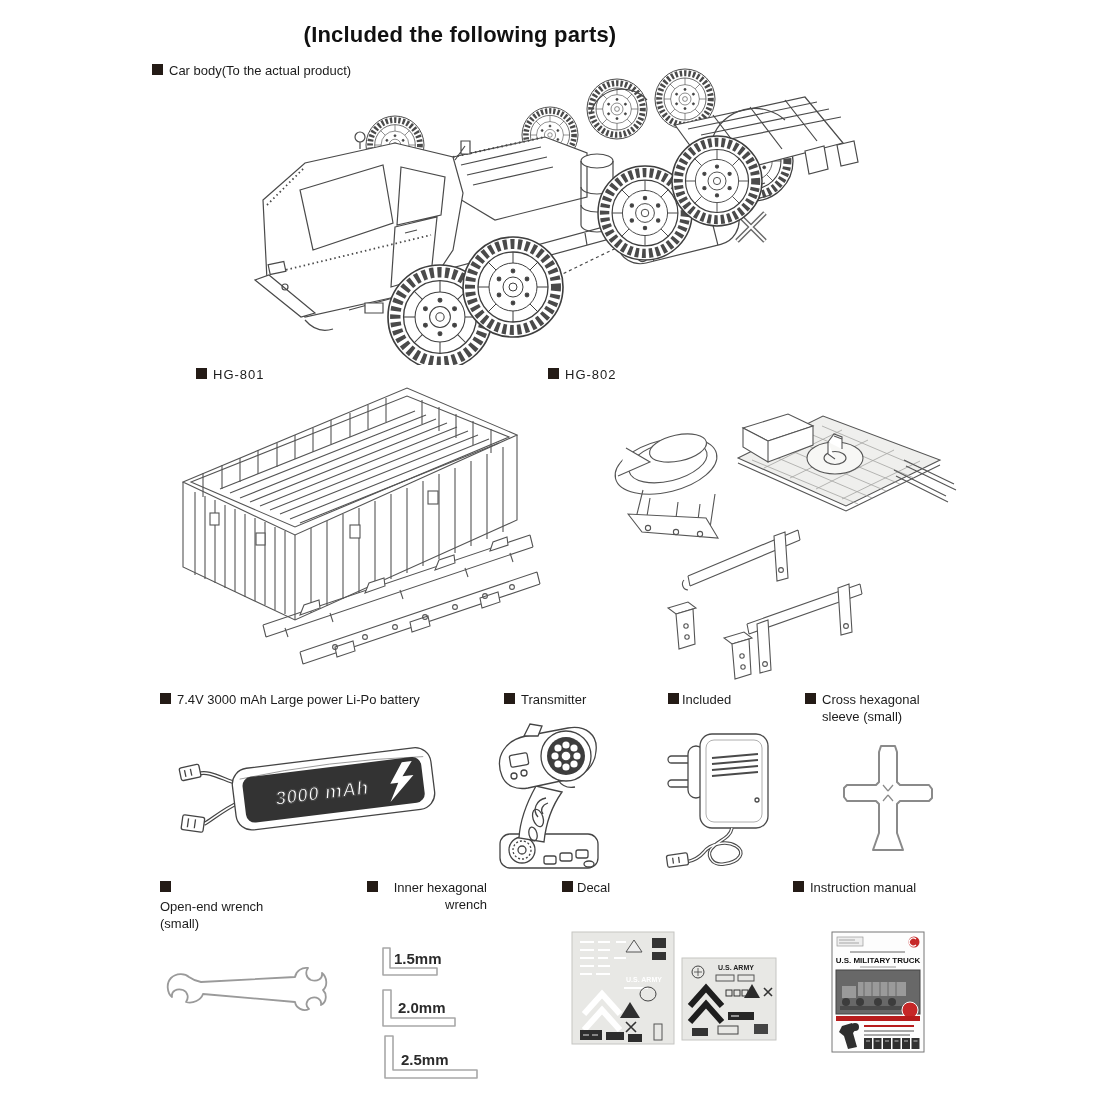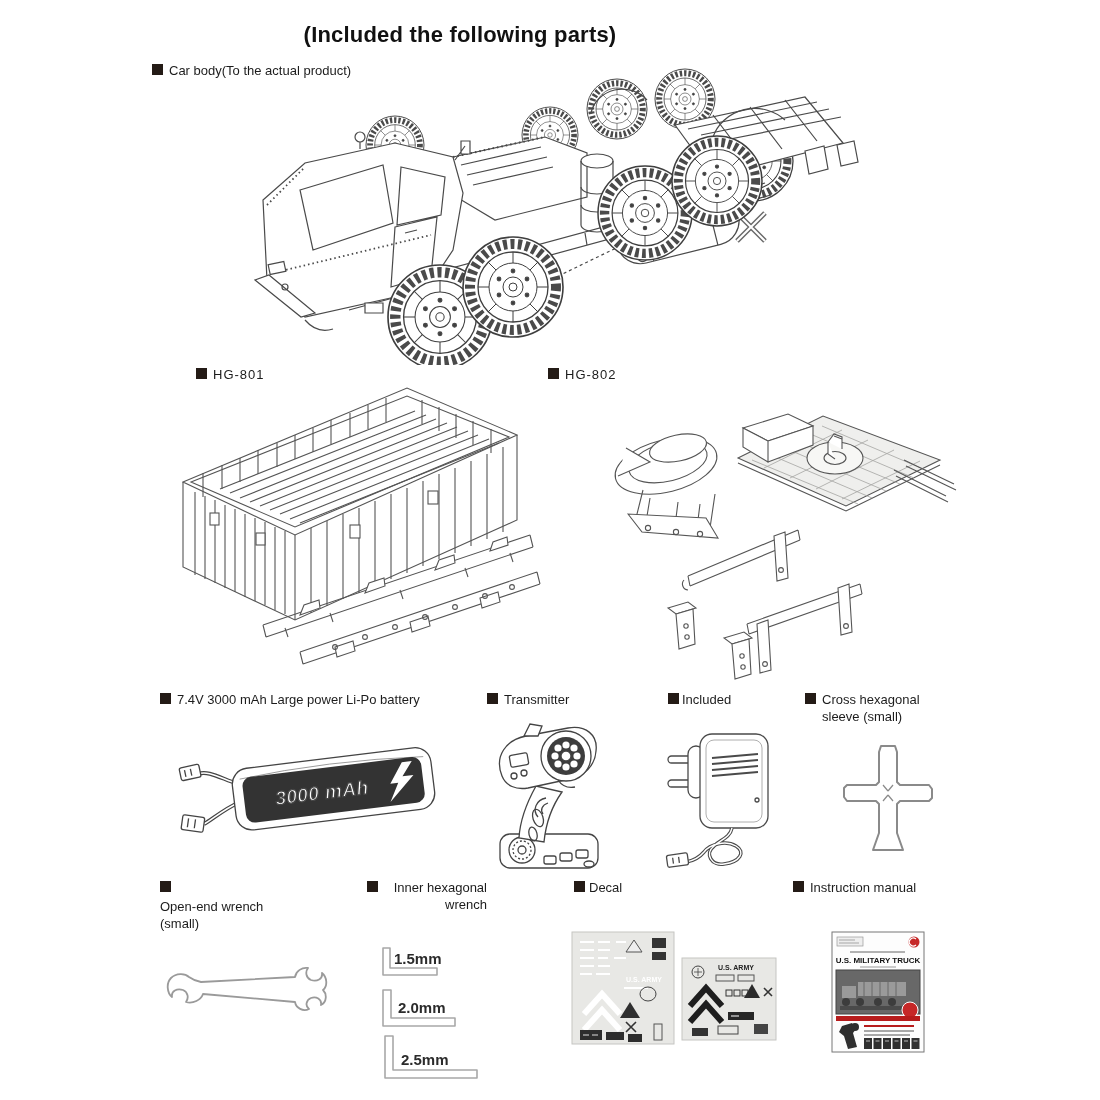--- a/index.html
+++ b/index.html
@@ -33,21 +33,21 @@
 <div class="abs part-label hg" style="left:548px;top:366px;width:120px;">
   <span class="sq"></span>
   <span>HG-802</span>
 </div>
 
 <div class="abs part-label" style="left:160px;top:691px;width:300px;">
   <span class="sq"></span>
   <span class="nowrap">7.4V 3000 mAh Large power Li-Po battery</span>
 </div>
 
-<div class="abs part-label" style="left:487px;top:691px;width:110px;">
+<div class="abs part-label" style="left:504px;top:691px;width:110px;">
   <span class="sq"></span>
   <span class="nowrap">Transmitter</span>
 </div>
 
 <div class="abs part-label" style="left:668px;top:691px;width:90px;gap:3px;">
   <span class="sq"></span>
   <span class="nowrap">Included</span>
 </div>
 
 <div class="abs part-label" style="left:805px;top:691px;width:125px;">
@@ -58,21 +58,21 @@
 <div class="abs part-label" style="left:160px;top:879px;width:105px;flex-direction:column;">
   <span class="sq"></span>
   <span>Open-end wrench (small)</span>
 </div>
 
 <div class="abs part-label" style="left:367px;top:879px;width:120px;gap:4px;text-align:right;">
   <span class="sq"></span>
   <span>Inner hexagonal wrench</span>
 </div>
 
-<div class="abs part-label" style="left:552px;top:879px;width:80px;gap:4px;padding-left:22px;">
+<div class="abs part-label" style="left:540px;top:879px;width:80px;gap:4px;padding-left:22px;">
   <span class="sq"></span>
   <span class="nowrap">Decal</span>
 </div>
 
 <div class="abs part-label" style="left:793px;top:879px;width:160px;">
   <span class="sq"></span>
   <span class="nowrap">Instruction manual</span>
 </div>
 
 <svg class="abs" style="left:245px;top:65px;" width="620" height="300" viewBox="0 0 620 300">

